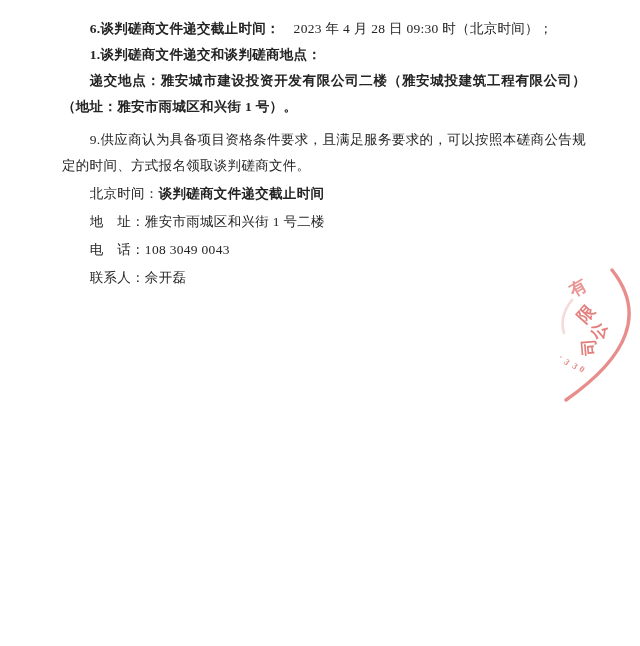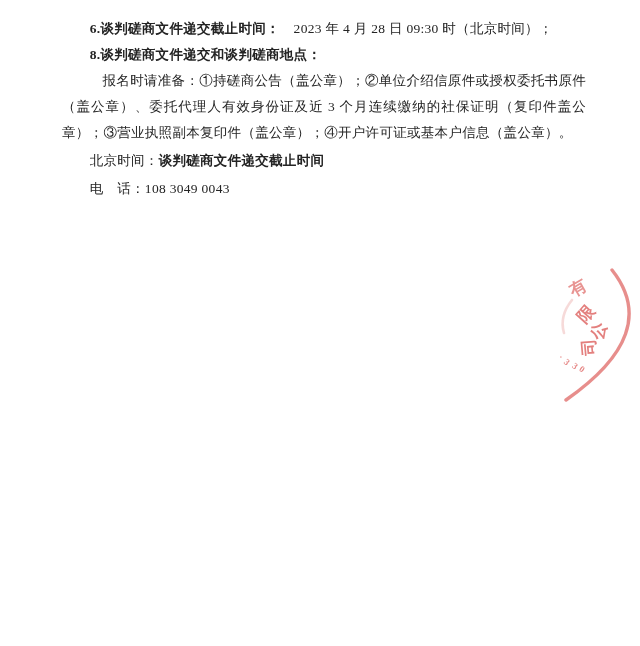--- a/index.html
+++ b/index.html
@@ -40,24 +40,27 @@
     font-weight: 700;
   }
 </style>
 </head>
 <body>
 
 <div class="page">
 
   <div class="content">
       <p class="para"><span class="b">6.谈判磋商文件递交截止时间：</span><span>　2023 年 4 月 28 日 09:30 时（北京时间）；</span></p>
-      <p class="para"><span class="b">8.谈判磋商文件递交和谈判磋商地点：</span></p>
-      <p class="para indent3"><span>报名时请准备：①持磋商公告（盖公章）；②单位介绍信原件或授权委托书原件（盖公章）、委托代理人有效身份证及近 3 个月连续缴纳的社保证明（复印件盖公章）；③营业执照副本复印件（盖公章）；④开户许可证或基本户信息（盖公章）。</span></p>
+      <p class="para"><span class="b">1.谈判磋商文件递交和谈判磋商地点：</span></p>
+      <p class="para"><span class="b">递交地点：雅安城市建设投资开发有限公司二楼（雅安城投建筑工程有限公司）（地址：雅安市雨城区和兴街 1 号）。</span></p>
+      <p class="para space-before"><span>9.供应商认为具备项目资格条件要求，且满足服务要求的，可以按照本磋商公告规定的时间、方式报名领取谈判磋商文件。</span></p>
       <p class="para contact"><span>北京时间：</span><span class="b">谈判磋商文件递交截止时间</span></p>
+      <p class="para contact"><span>地　址：雅安市雨城区和兴街 1 号二楼</span></p>
       <p class="para contact"><span>电　话：108 3049 0043</span></p>
+      <p class="para contact"><span>联系人：佘开磊</span></p>
     </div>
 
   <svg class="stamp-svg" viewBox="0 0 640 646" xmlns="http://www.w3.org/2000/svg">
 
     <path d="M 612 270 Q 662 333 566 400" fill="none" stroke-width="3.4" stroke-linecap="round" opacity="0.85" stroke="#e06e6c"></path>
 
     <path d="M 572 300 Q 559 316 564 333" fill="none" stroke-width="2.6" stroke-linecap="round" opacity="0.28" stroke="#e06e6c"></path>
     <g id="seal-text-group">
         <text x="0" y="0" transform="translate(578,288) rotate(-30)" text-anchor="middle" dominant-baseline="central" font-size="17" fill="#e06e6c" opacity="0.8">有</text>
         <text x="0" y="0" transform="translate(586,314) rotate(-48)" text-anchor="middle" dominant-baseline="central" font-size="17" fill="#e06e6c" opacity="0.95">限</text>

